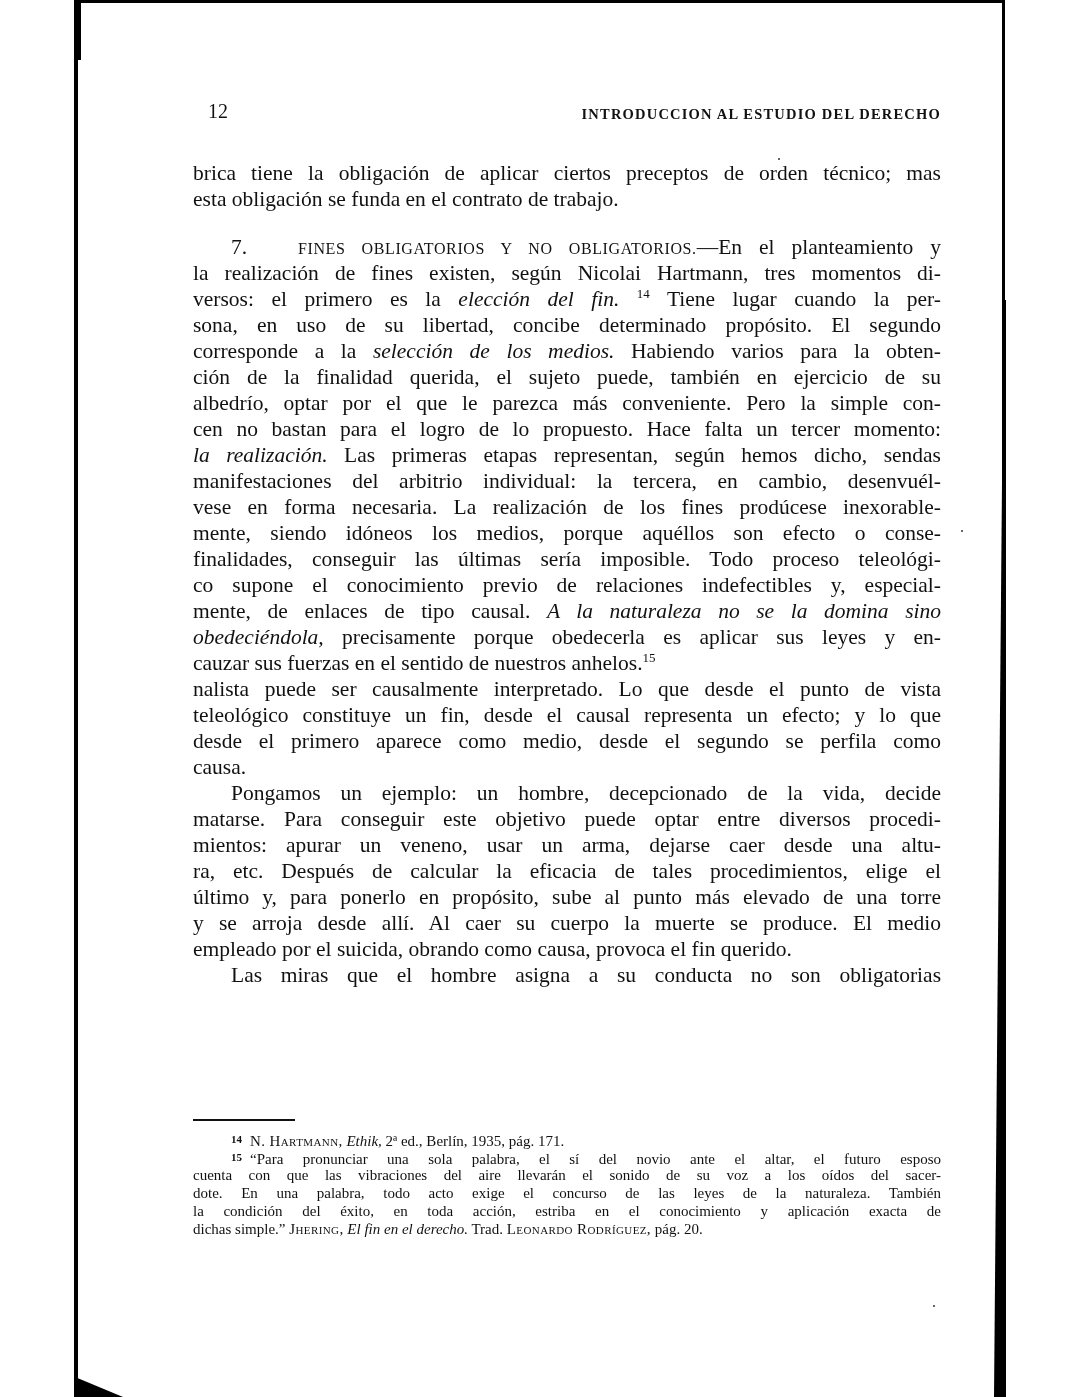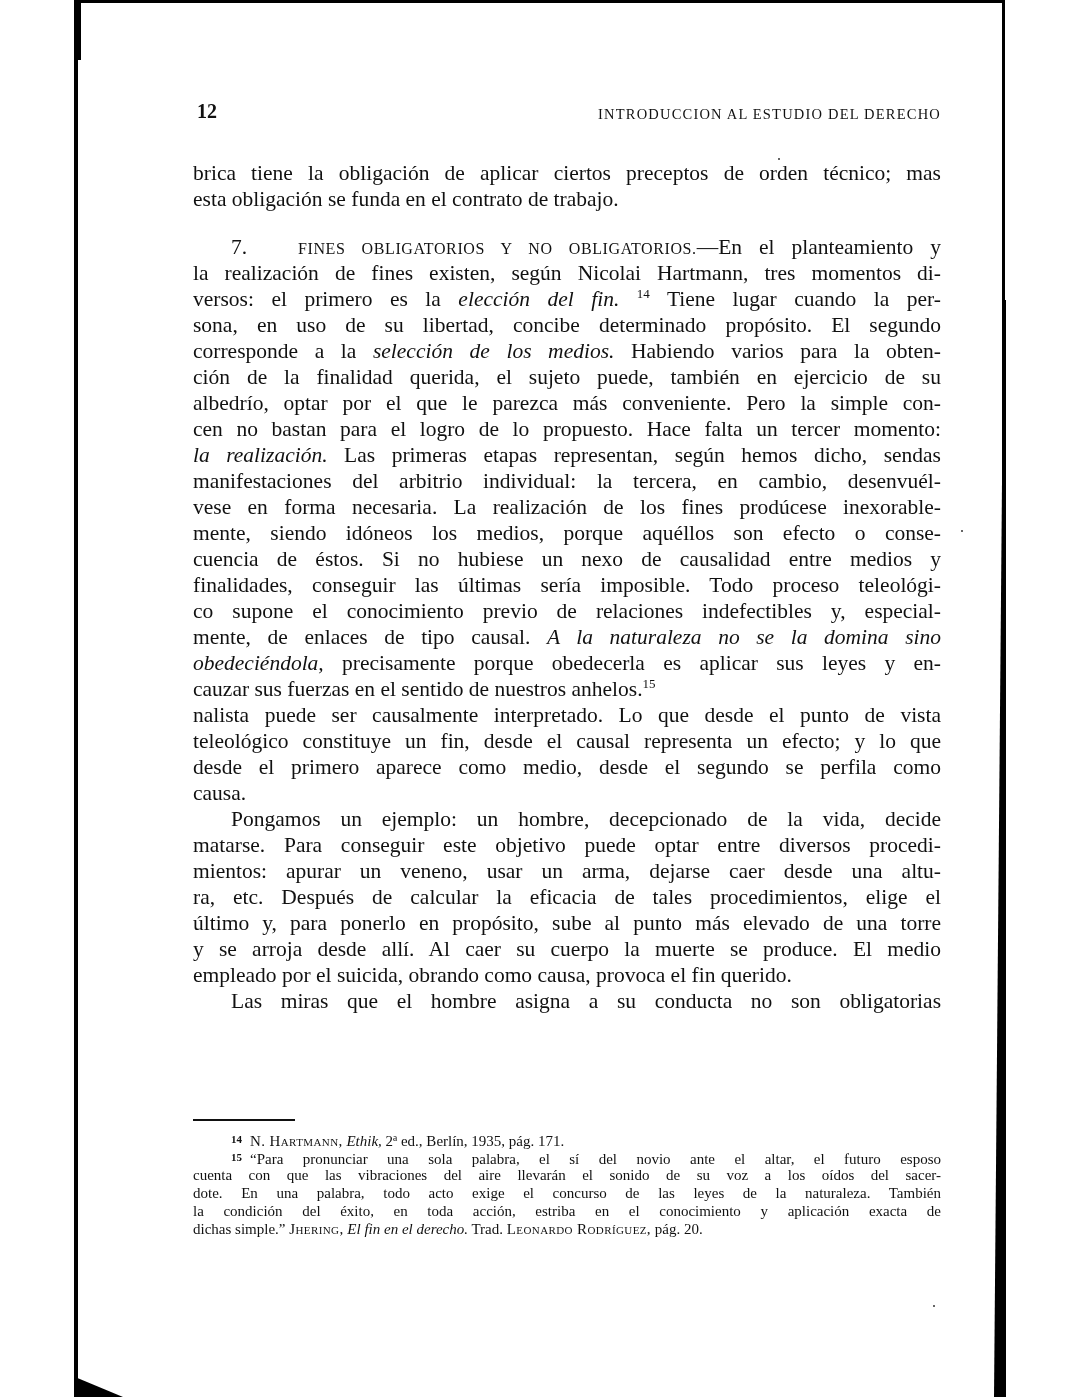--- a/index.html
+++ b/index.html
@@ -50,31 +50,31 @@
     }
     .running-head {
       position: absolute;
       top: 100px;
       left: 0;
       width: 748px;
       height: 24px;
     }
     .page-number {
       position: absolute;
-      left: 4px;
+      left: 15px;
       top: 0;
       font-size: 20px;
-      font-weight: bold;
+      font-weight: normal;
     }
     .running-title {
       position: absolute;
       right: 0;
       top: 6px;
       font-size: 14.5px;
-      font-weight: normal;
+      font-weight: bold;
       letter-spacing: 1.2px;
     }
 
     .body-text {
       position: absolute;
       left: 0;
       top: 160px;
       width: 748px;
     }
     .line {
@@ -184,21 +184,20 @@
     <span class="line"><span>versos: el primero es la </span><em>elección del fin.</em> <sup>14</sup><span> Tiene lugar cuando la per-</span></span>
     <span class="line">sona, en uso de su libertad, concibe determinado propósito. El segundo</span>
     <span class="line"><span>corresponde a la </span><em>selección de los medios.</em><span> Habiendo varios para la obten-</span></span>
     <span class="line">ción de la finalidad querida, el sujeto puede, también en ejercicio de su</span>
     <span class="line">albedrío, optar por el que le parezca más conveniente. Pero la simple con-</span>
     <span class="line">cen no bastan para el logro de lo propuesto. Hace falta un tercer momento:</span>
     <span class="line"><em>la realización.</em><span> Las primeras etapas representan, según hemos dicho, sendas</span></span>
     <span class="line">manifestaciones del arbitrio individual: la tercera, en cambio, desenvuél-</span>
     <span class="line">vese en forma necesaria. La realización de los fines prodúcese inexorable-</span>
     <span class="line">mente, siendo idóneos los medios, porque aquéllos son efecto o conse-</span>
-    <span class="line">cuencia de éstos. Si no hubiese un nexo de causalidad entre medios y</span>
     <span class="line">finalidades, conseguir las últimas sería imposible. Todo proceso teleológi-</span>
     <span class="line">co supone el conocimiento previo de relaciones indefectibles y, especial-</span>
     <span class="line"><span>mente, de enlaces de tipo causal. </span><em>A la naturaleza no se la domina sino</em></span>
     <span class="line"><em>obedeciéndola,</em><span> precisamente porque obedecerla es aplicar sus leyes y en-</span></span>
     <span class="line last"><span>cauzar sus fuerzas en el sentido de nuestros anhelos.</span><sup>15</sup></span>
 
     <span class="line">nalista puede ser causalmente interpretado. Lo que desde el punto de vista</span>
     <span class="line">teleológico constituye un fin, desde el causal representa un efecto; y lo que</span>
     <span class="line">desde el primero aparece como medio, desde el segundo se perfila como</span>
     <span class="line last">causa.</span>

